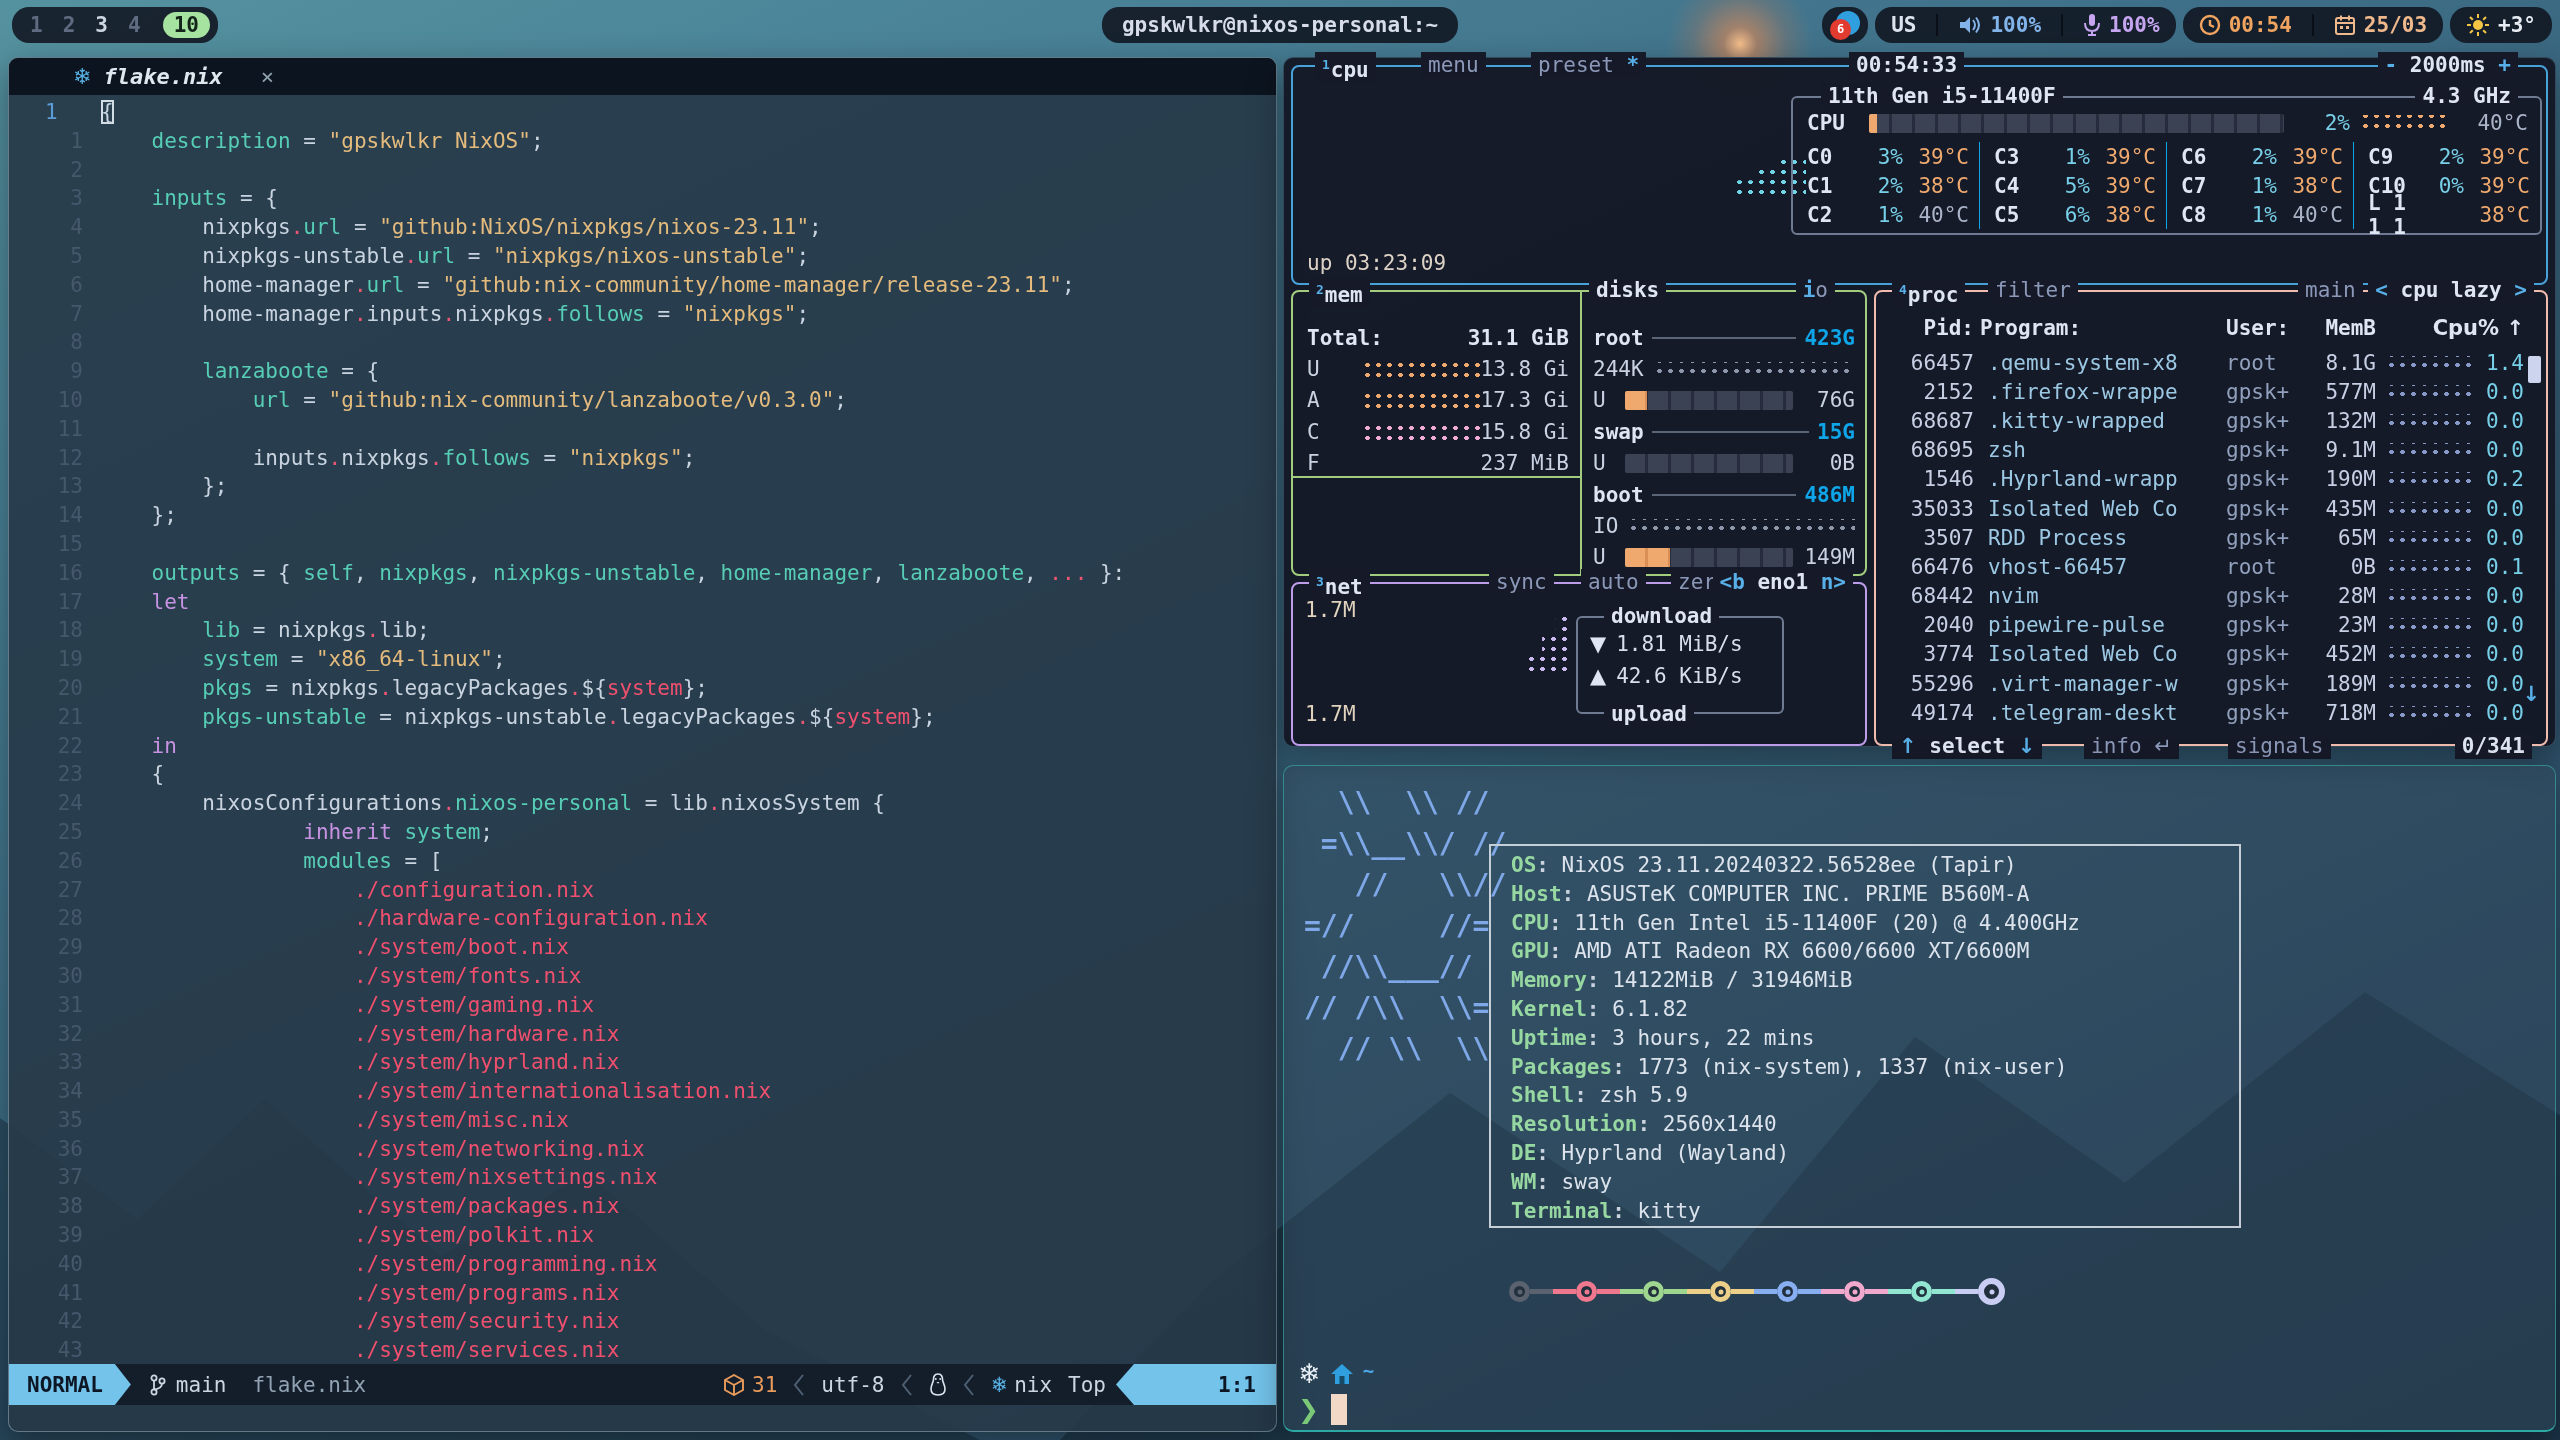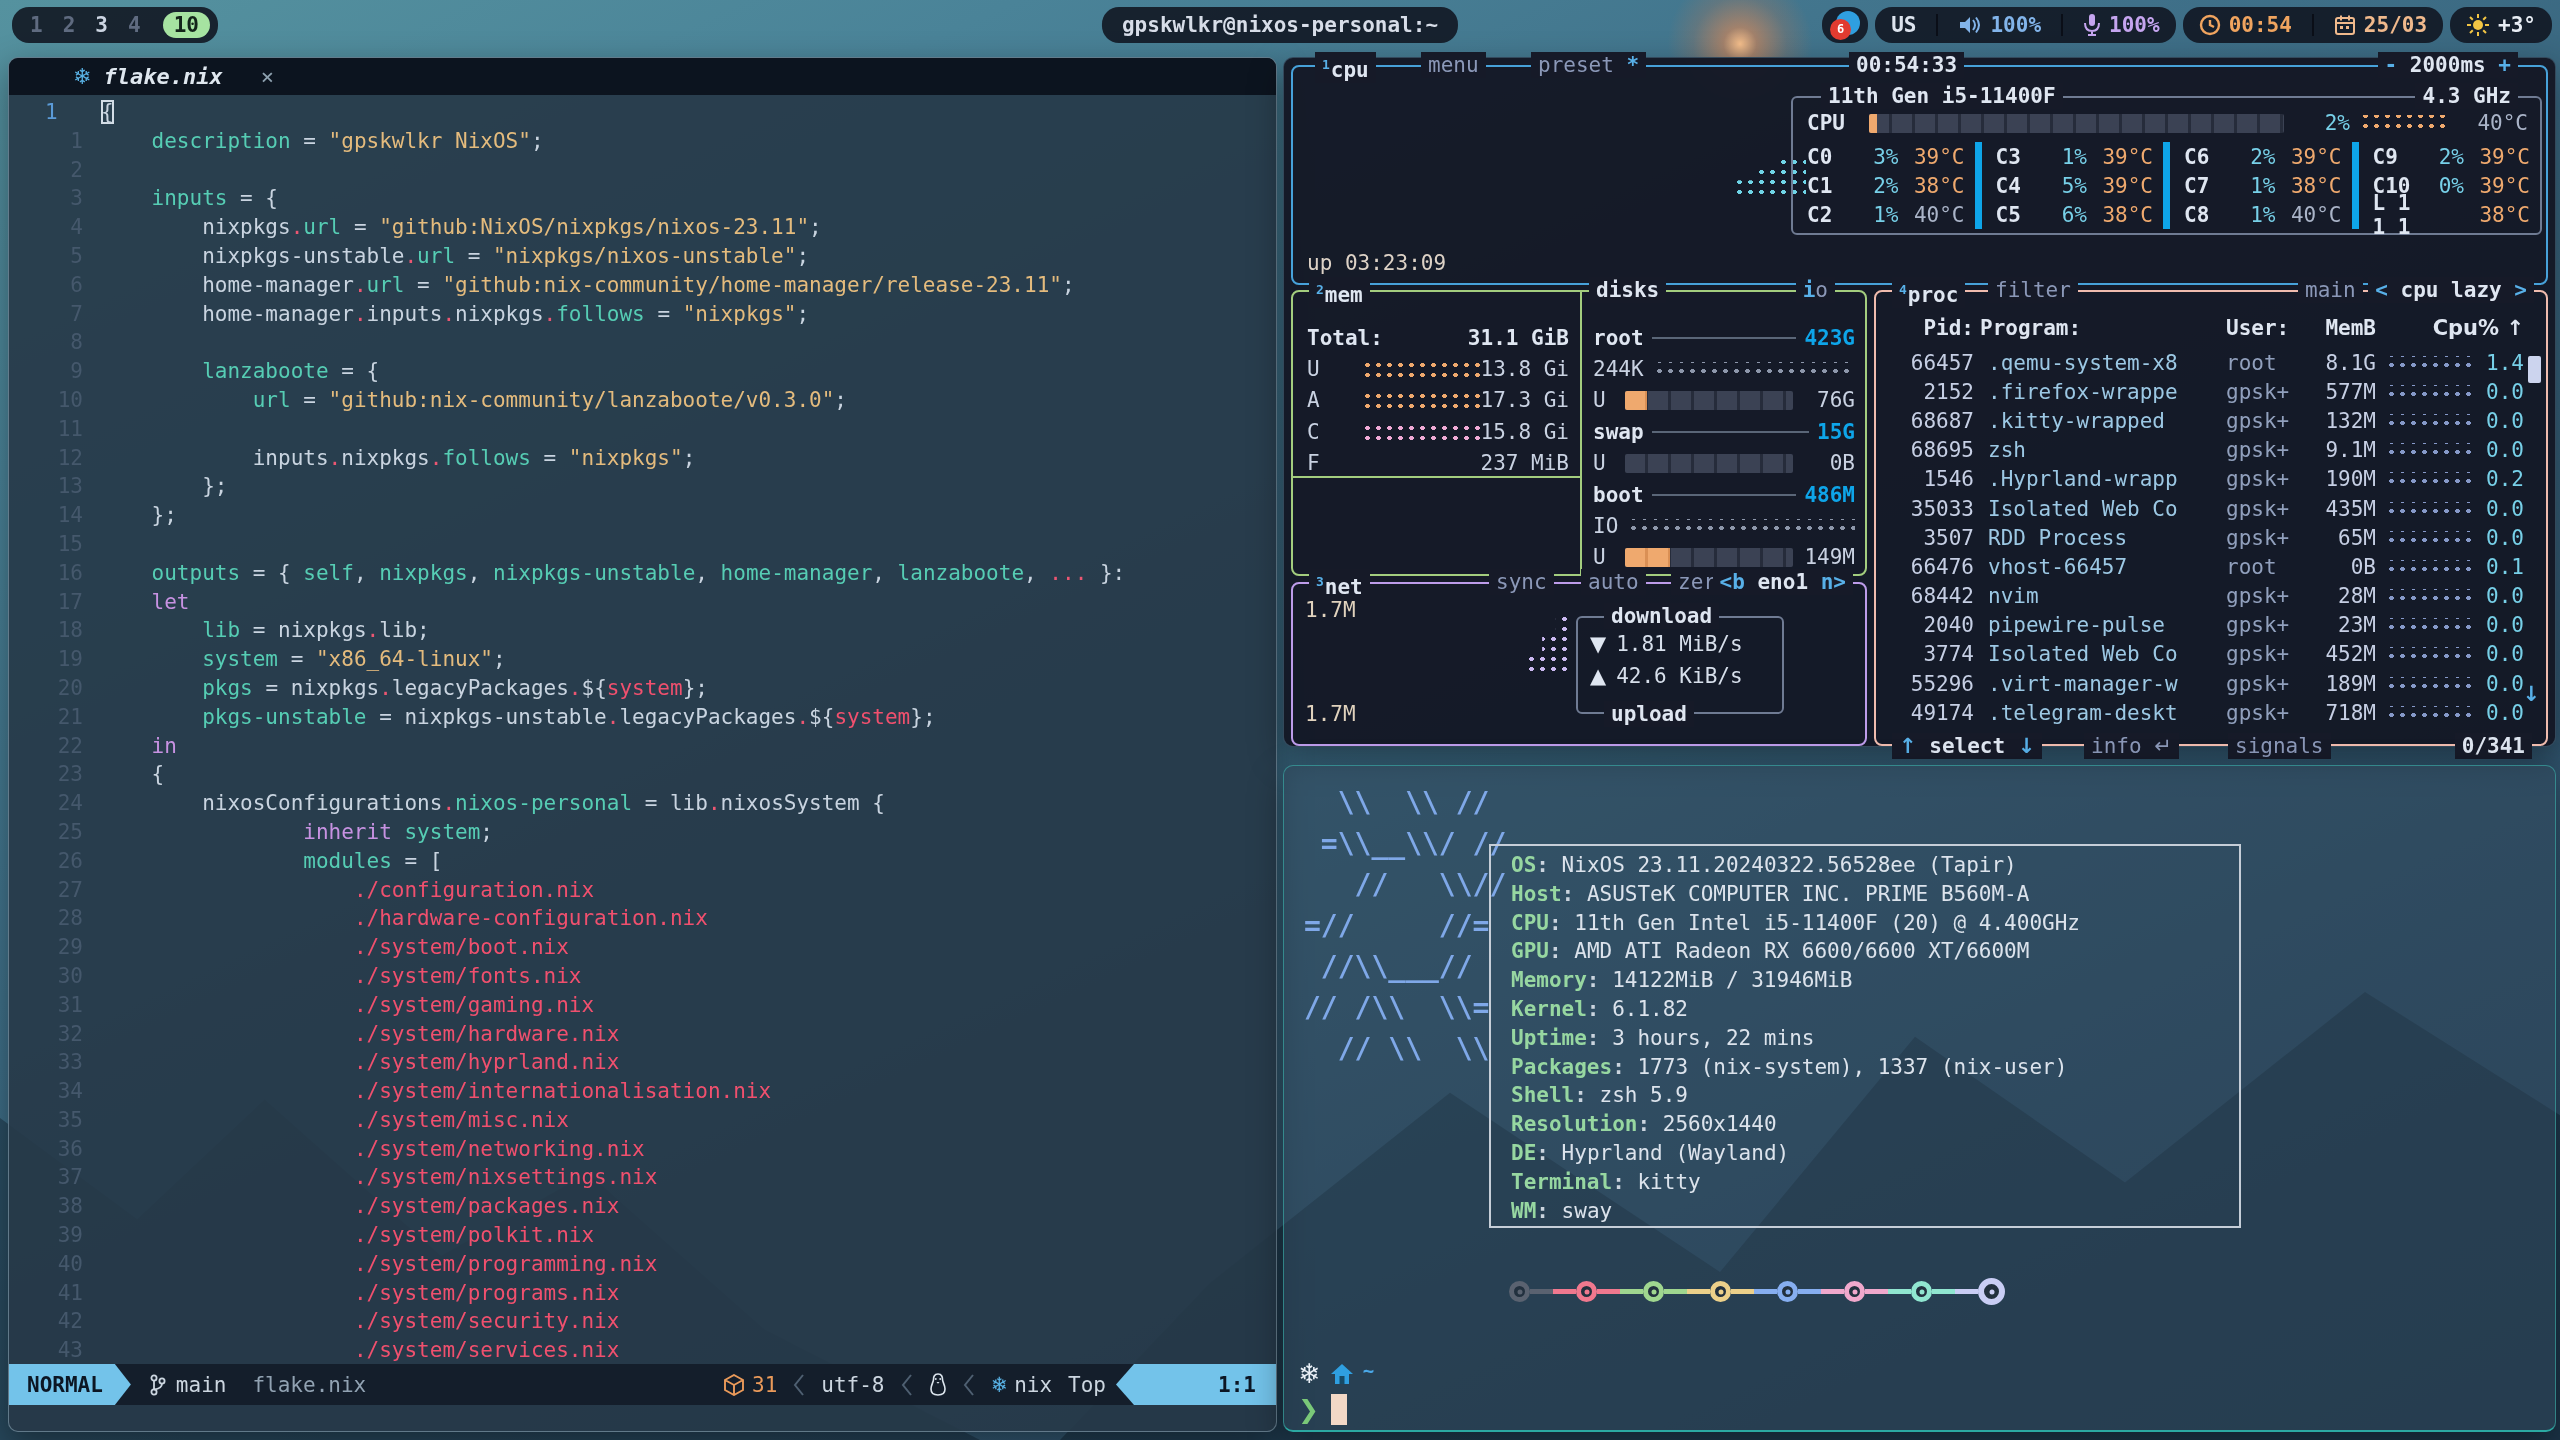--- a/index.html
+++ b/index.html
@@ -91,21 +91,21 @@
   .cpurow .lbl{font-weight:bold;color:#dfe6f1;width:52px;}
   .bar{height:19px;flex:1 1 auto;border-radius:2px;background:repeating-linear-gradient(90deg,#3b4254 0 20px,#262c3b 20px 23px);position:relative;overflow:hidden;}
   .bar .fill{position:absolute;left:0;top:0;bottom:0;background:repeating-linear-gradient(90deg,#efa96e 0 20px,#da9055 20px 23px);}
   .pct{color:#77d0e8;width:56px;text-align:right;}
   .temp{width:72px;text-align:right;color:#efa96e;}
   .temp.tw{color:#aab4c8;}
   .dots{background-image:radial-gradient(circle,var(--dc,#6fd4e6) 2.1px,transparent 2.5px);background-size:11px 10px;background-position:bottom left;}
   .cpurow .dots{width:86px;height:18px;--dc:#efa96e;}
   .coregrid{position:absolute;left:0;right:0;top:44px;bottom:4px;display:flex;}
   .core-col{flex:1 1 0;padding:0 10px 0 14px;}
-  .core-col + .core-col{border-left:7px solid #0ea5e9;}
+  .core-col + .core-col{border-left:1px solid #0ea5e9;}
   .core-cell{display:flex;height:29px;align-items:center;}
   .cc-n{font-weight:bold;color:#dfe6f1;flex:1;}
   .cc-p{color:#77d0e8;width:52px;text-align:right;}
   .cc-t{width:66px;text-align:right;color:#efa96e;}
   .cc-t.tw{color:#aab4c8;}
   .cpu-minigraph{position:absolute;left:441px;top:86px;width:72px;height:44px;--dc:#6fd4e6;
     clip-path:polygon(0 100%,0 62%,30% 62%,30% 34%,60% 34%,60% 12%,100% 12%,100% 100%);}
   .uptime{position:absolute;left:14px;bottom:8px;color:#ddd2c6;}
 
   .memrows{position:absolute;left:14px;top:30px;width:262px;}
@@ -701,22 +701,22 @@
         <div class="inforow"><span class="lb">Host</span><span class="cl">: </span><span class="vl">ASUSTeK COMPUTER INC. PRIME B560M-A</span></div>
         <div class="inforow"><span class="lb">CPU</span><span class="cl">: </span><span class="vl">11th Gen Intel i5-11400F (20) @ 4.400GHz</span></div>
         <div class="inforow"><span class="lb">GPU</span><span class="cl">: </span><span class="vl">AMD ATI Radeon RX 6600/6600 XT/6600M</span></div>
         <div class="inforow"><span class="lb">Memory</span><span class="cl">: </span><span class="vl">14122MiB / 31946MiB</span></div>
         <div class="inforow"><span class="lb">Kernel</span><span class="cl">: </span><span class="vl">6.1.82</span></div>
         <div class="inforow"><span class="lb">Uptime</span><span class="cl">: </span><span class="vl">3 hours, 22 mins</span></div>
         <div class="inforow"><span class="lb">Packages</span><span class="cl">: </span><span class="vl">1773 (nix-system), 1337 (nix-user)</span></div>
         <div class="inforow"><span class="lb">Shell</span><span class="cl">: </span><span class="vl">zsh 5.9</span></div>
         <div class="inforow"><span class="lb">Resolution</span><span class="cl">: </span><span class="vl">2560x1440</span></div>
         <div class="inforow"><span class="lb">DE</span><span class="cl">: </span><span class="vl">Hyprland (Wayland)</span></div>
+        <div class="inforow"><span class="lb">WM</span><span class="cl">: </span><span class="vl">sway</span></div>
         <div class="inforow"><span class="lb">Terminal</span><span class="cl">: </span><span class="vl">kitty</span></div>
-        <div class="inforow"><span class="lb">WM</span><span class="cl">: </span><span class="vl">sway</span></div>
       </div>
   </div>
   <div class="palette">
       <span class="pdot" style="border-color: rgb(90, 98, 112); color: rgb(90, 98, 112);"></span>
       <span class="pseg" style="background: linear-gradient(90deg, rgb(90, 98, 112) 50%, rgb(240, 120, 142) 50%);"></span>
       <span class="pdot" style="border-color: rgb(240, 120, 142); color: rgb(240, 120, 142);"></span>
       <span class="pseg" style="background: linear-gradient(90deg, rgb(240, 120, 142) 50%, rgb(159, 214, 143) 50%);"></span>
       <span class="pdot" style="border-color: rgb(159, 214, 143); color: rgb(159, 214, 143);"></span>
       <span class="pseg" style="background: linear-gradient(90deg, rgb(159, 214, 143) 50%, rgb(236, 208, 138) 50%);"></span>
       <span class="pdot" style="border-color: rgb(236, 208, 138); color: rgb(236, 208, 138);"></span>

